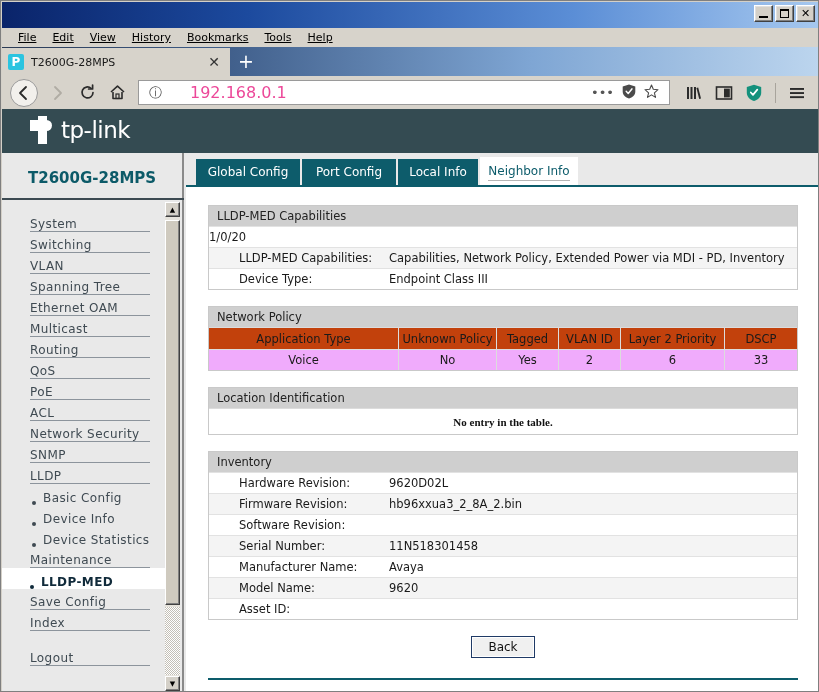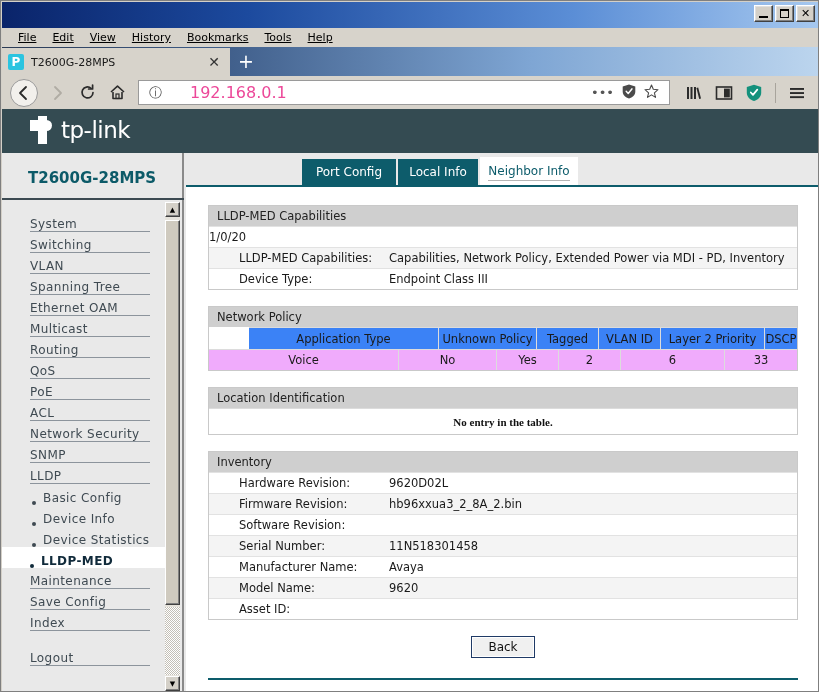--- a/index.html
+++ b/index.html
@@ -326,23 +326,23 @@
   }
   .kv-row.alt { background: #f4f4f4; }
   .kv-label {
     width: 180px; padding-left: 30px; flex: none;
   }
   .kv-value { flex: 1; }
 
   
   .gt-head {
     display: flex; height: 22px;
-    background: #3b82f6;
+    background: #c2410c;
     border-top: 1px solid #dcdcdc;
-    font-size: 11.5px; color: #1a1a1a; margin-left: 40px;
+    font-size: 11.5px; color: #1a1a1a;
   }
   .gt-head > div, .gt-row > div {
     display: flex; align-items: center; justify-content: center;
     border-right: 1px solid #dcdcdc; text-align: center;
   }
   .gt-head > div:last-child, .gt-row > div:last-child { border-right: none; }
   .gt-row {
     display: flex; height: 21px;
     background: #f0abfc;
     border-top: 1px solid #dcdcdc;
@@ -548,26 +548,26 @@
               <span>Basic Config</span>
             </div>
             <div class="menu-row sub">
               <span class="bullet"></span>
               <span>Device Info</span>
             </div>
             <div class="menu-row sub">
               <span class="bullet"></span>
               <span>Device Statistics</span>
             </div>
+            <div class="menu-row">
+              <span>Maintenance</span>
+            </div>
             <div class="menu-row sub active">
               <span class="bullet"></span>
               <span>LLDP-MED</span>
-            </div>
-            <div class="menu-row">
-              <span>Maintenance</span>
             </div>
             <div class="menu-row">
               <span>Save Config</span>
             </div>
             <div class="menu-row">
               <span>Index</span>
             </div>
             <div class="menu-row spacer"></div>
             <div class="menu-row">
               <span>Logout</span>
@@ -578,20 +578,23 @@
       <div id="sb-track">
         <div class="sb-arrow" id="sb-up">▲</div>
         <div id="sb-thumb"></div>
         <div id="sb-gutter"></div>
         <div class="sb-arrow" id="sb-down">▼</div>
       </div>
     </div>
 
     <div id="content">
       <div id="tabrow">
+          <div class="ctab" style="left: 10px; width: 104px;">
+            <span>Global Config</span>
+          </div>
           <div class="ctab" style="left: 116px; width: 94px;">
             <span>Port Config</span>
           </div>
           <div class="ctab" style="left: 212px; width: 80px;">
             <span>Local Info</span>
           </div>
           <div class="ctab active" style="left: 294px; width: 98px;">
             <span>Neighbor Info</span>
           </div>
         </div>

